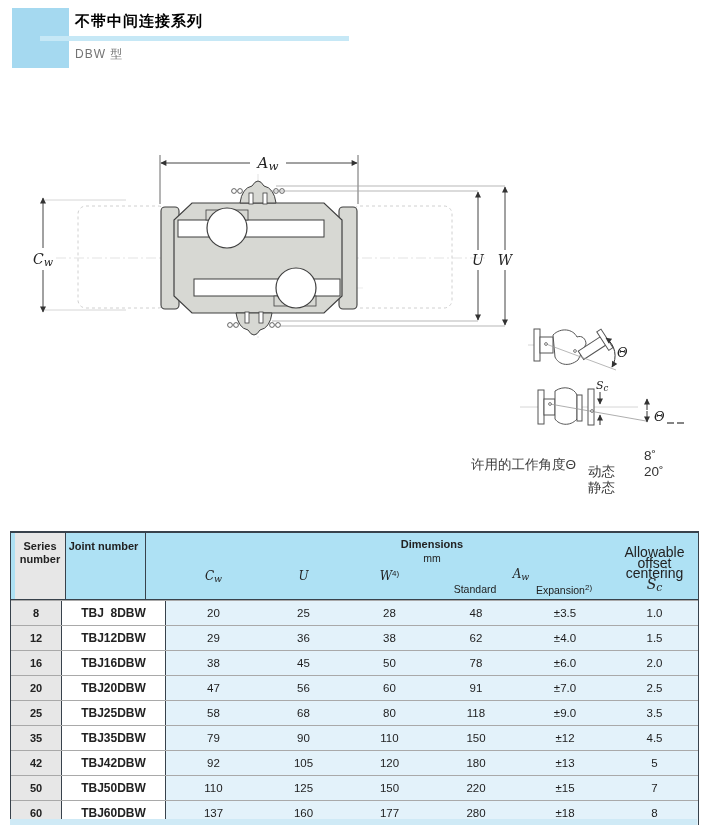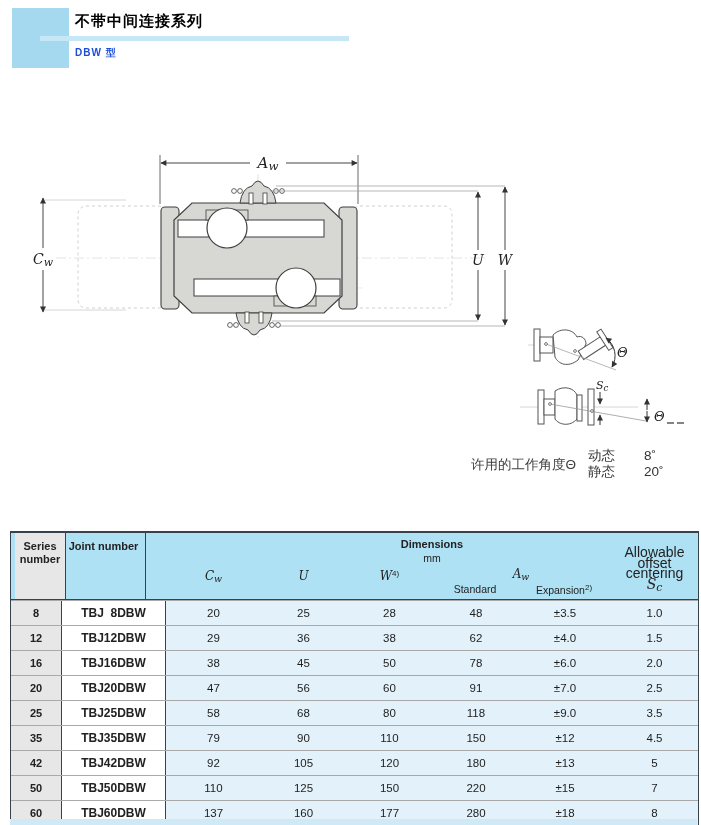--- a/index.html
+++ b/index.html
@@ -8,27 +8,27 @@
     font-family:"Liberation Sans",sans-serif;color:#222;overflow:hidden;
   }
   .abs{position:absolute;}
   .dim{font-family:"DejaVu Serif",serif;font-style:italic;}
   .dimsub{font-family:"DejaVu Serif",serif;font-style:italic;font-size:78%;vertical-align:-2px;}
 
   
   .hdr-square{left:12px;top:8px;width:57px;height:60px;background:#a5d9f0;}
   .hdr-rule{left:40px;top:36px;width:309px;height:5px;background:#c6e8f6;}
   .hdr-title{left:75px;top:12px;font-size:15px;font-weight:bold;color:#000000;letter-spacing:1px;}
-  .hdr-model{left:75px;top:46px;font-size:10px;font-weight:bold;color:#1d4ed8;letter-spacing:1px;}
+  .hdr-model{left:75px;top:46px;font-size:12px;font-weight:normal;color:#737373;letter-spacing:1px;}
 
   
   .cap-label{left:471px;top:456px;font-size:13.5px;color:#404040;}
   .cap-pairs{left:588px;top:448px;font-size:13.5px;color:#333;}
   .cap-pairs .prow{display:flex;height:16px;line-height:16px;}
-  .cap-pairs .pk{width:42px;}
+  .cap-pairs .pk{width:42px;margin-top:16px;}
   .cap-pairs .pv{margin-left:14px;}
 
   
   .tbl{
     left:10px;top:531px;width:687px;box-sizing:content-box;
     border:1.5px solid #38424c;border-top:2.5px solid #38424c;
   }
   .thead{position:relative;height:66px;background:#aee1f4;border-bottom:1.5px solid #38424c;}
   .th-cell{position:absolute;top:0;height:100%;box-sizing:border-box;display:flex;justify-content:center;}
   .th-series{left:4px;width:51px;background:#e7e7e7;border-right:1.5px solid #38424c;

